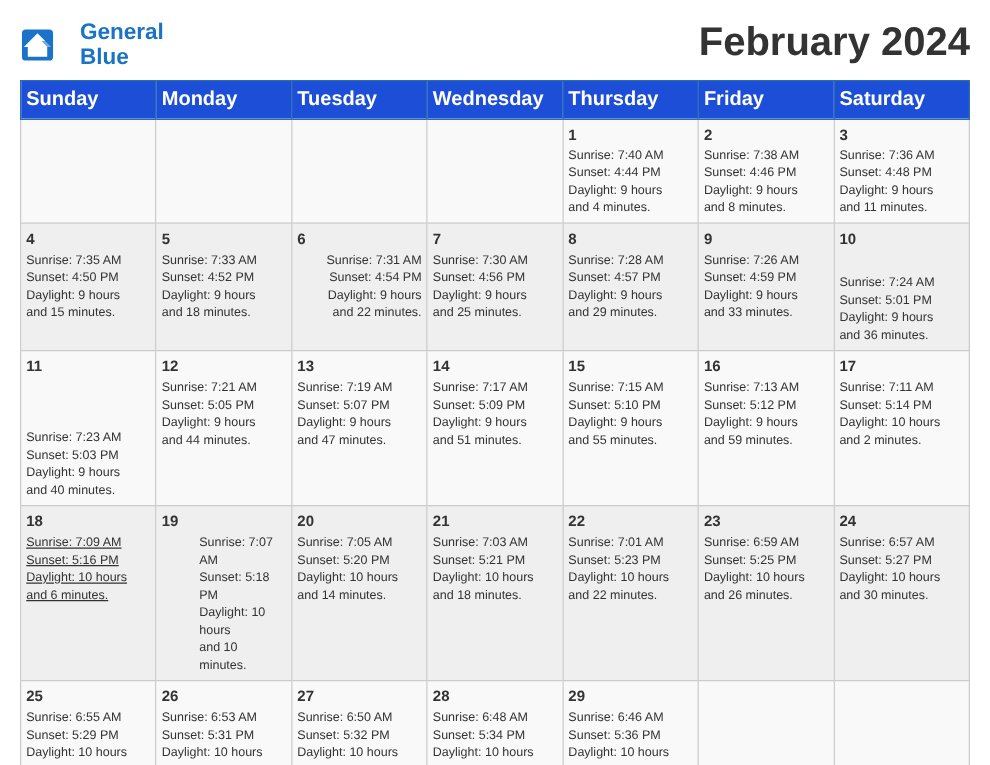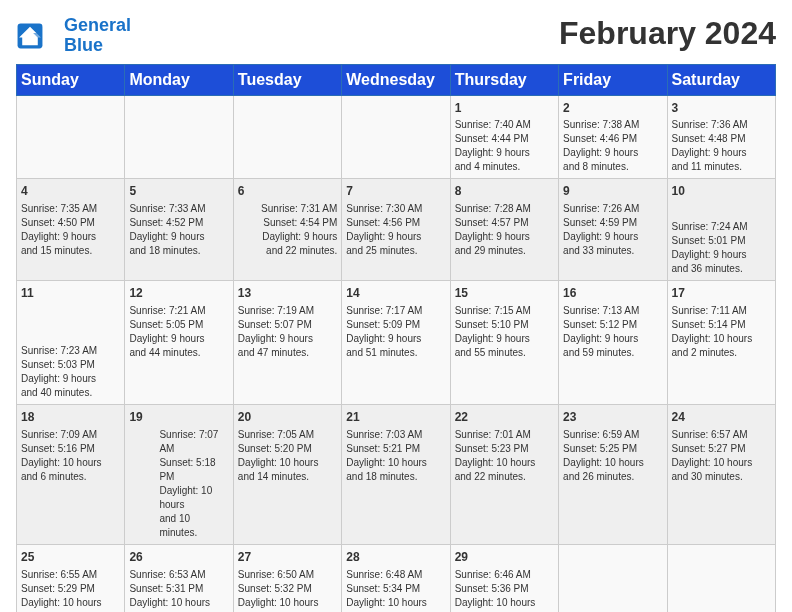--- a/index.html
+++ b/index.html
@@ -246,21 +246,21 @@
           <span class="day-num">17</span>
           <div class="day-info" style="white-space: pre-line;">Sunrise: 7:11 AM
 Sunset: 5:14 PM
 Daylight: 10 hours
 and 2 minutes.</div>
         </td>
       </tr>
       <tr>
         <td>
           <span class="day-num">18</span>
-          <div class="day-info" style="white-space: pre-line;">Sunrise: 7:09 AM
+          <div class="day-info" style="white-space: pre-line; text-decoration: underline;">Sunrise: 7:09 AM
 Sunset: 5:16 PM
 Daylight: 10 hours
 and 6 minutes.</div>
         </td>
         <td>
           <span class="day-num">19</span>
           <div class="day-info" style="white-space: pre-line; margin-left: 30px;">Sunrise: 7:07 AM
 Sunset: 5:18 PM
 Daylight: 10 hours
 and 10 minutes.</div>

